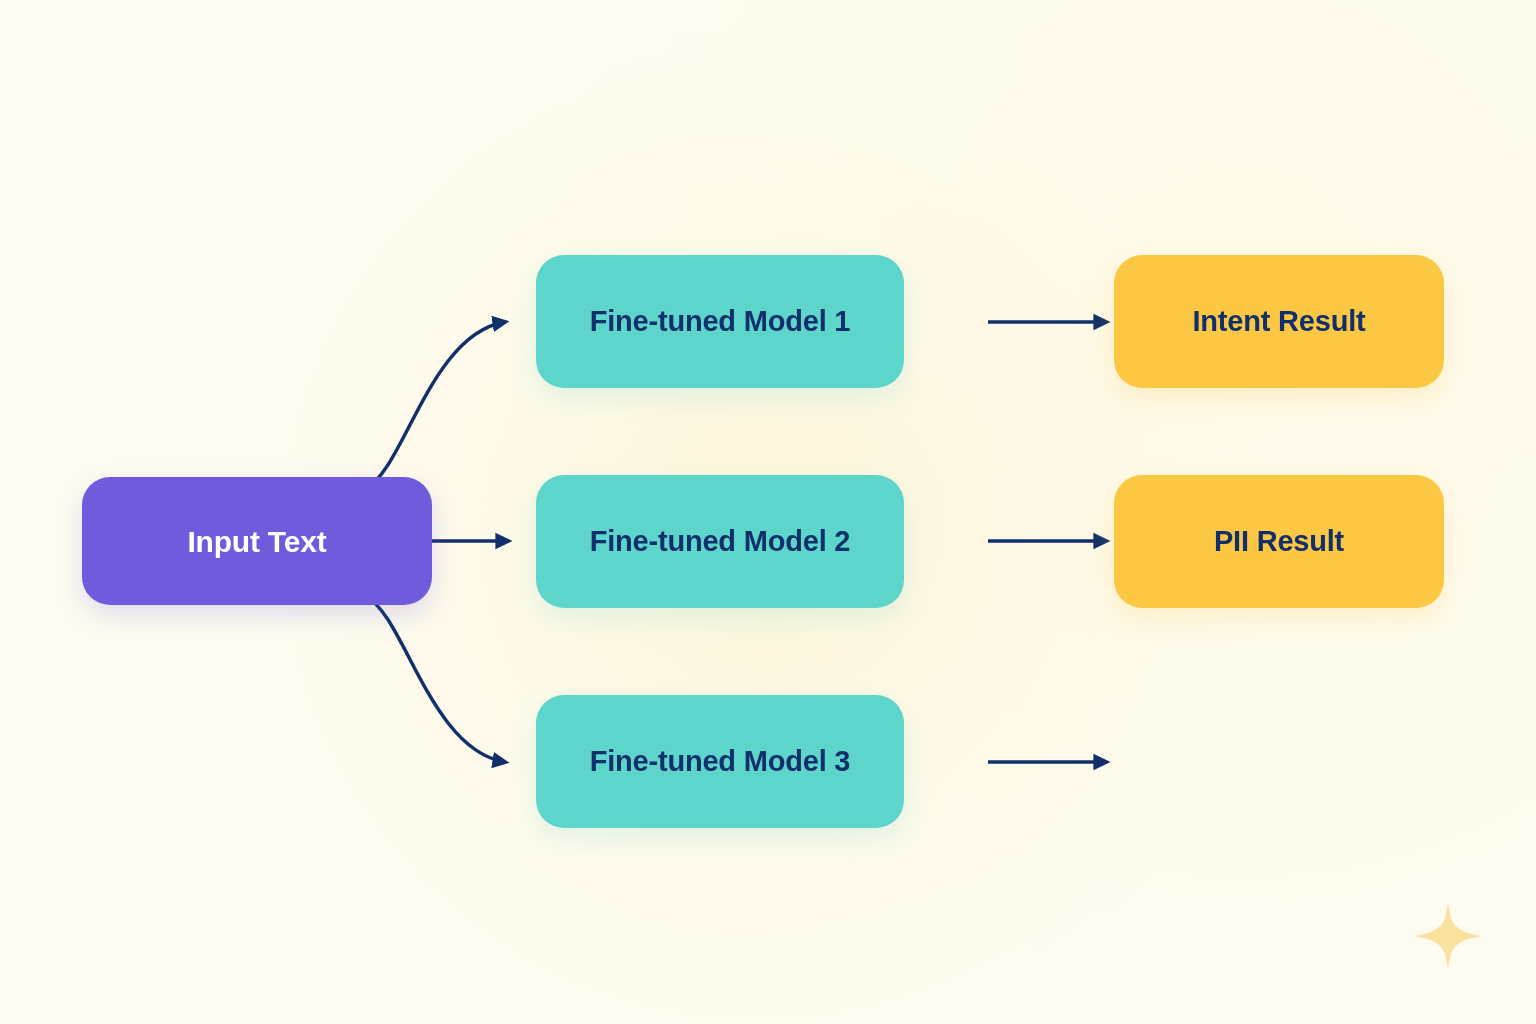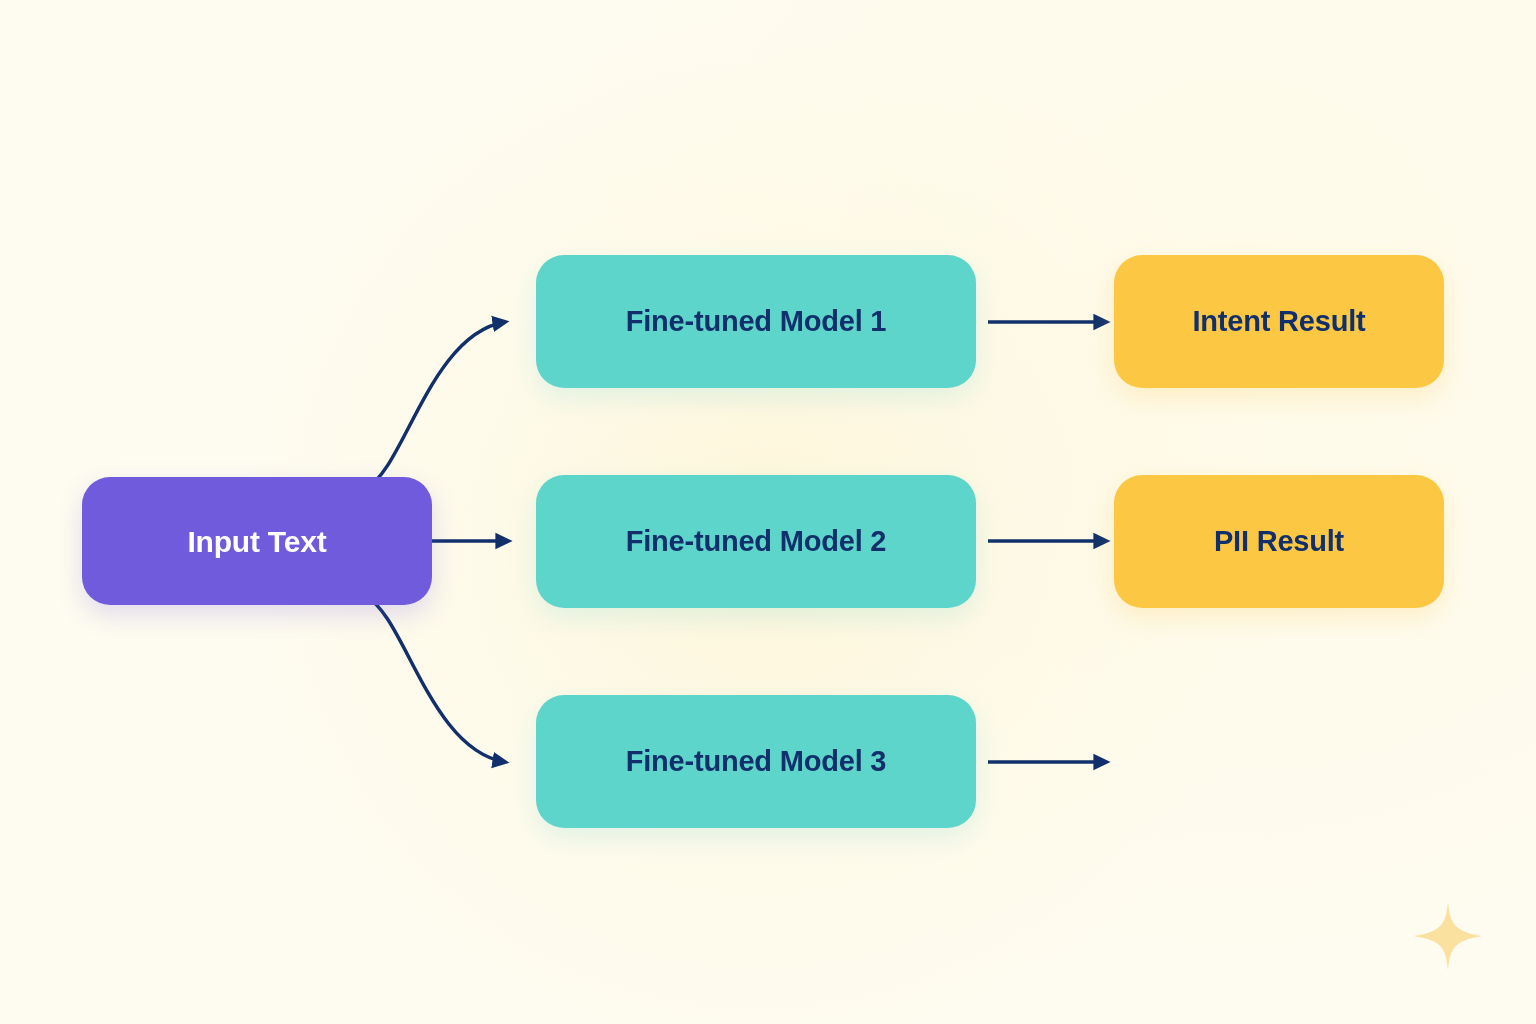--- a/index.html
+++ b/index.html
@@ -58,21 +58,21 @@
     box-shadow: 0 10px 26px rgba(111,91,219,0.20);
   }
   .node-input .node-label {
     color: #FFFFFF;
     font-size: 30px;
   }
 
   
   .node-model {
     left: 536px;
-    width: 440px;
+    width: 368px;
     height: 133px;
     background: #5DD5CB;
     box-shadow: 0 10px 26px rgba(93,213,203,0.18);
   }
   .node-model .node-label {
     color: #11306B;
     font-size: 29px;
   }
 
   

